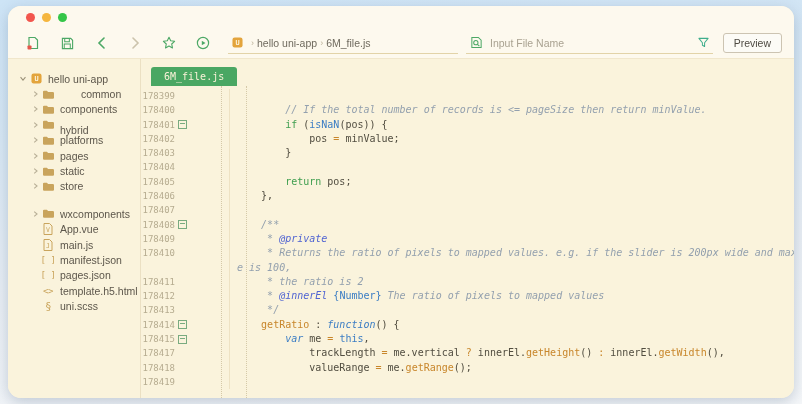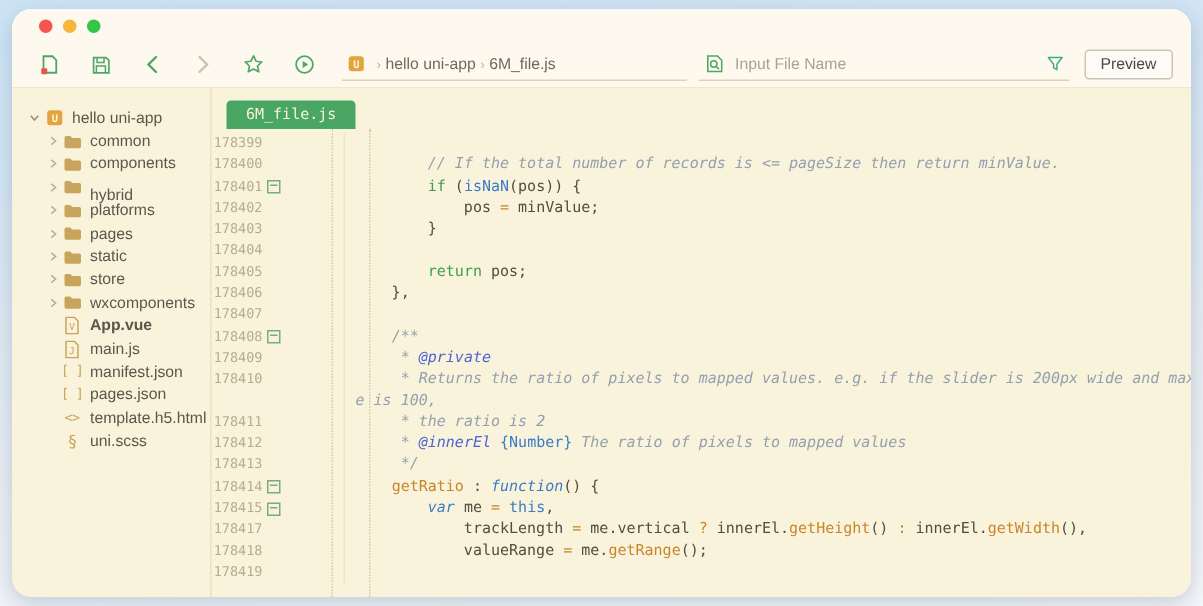--- a/index.html
+++ b/index.html
@@ -158,21 +158,21 @@
           <span class="chev">
             <svg width="7" height="8" viewBox="0 0 8 8">
               <path d="M2.5 1.2L5.8 4L2.5 6.8" fill="none" stroke="#b7ae96" stroke-width="1.2"></path>
             </svg>
           </span>
           <span class="ticn">
             <svg width="13" height="11" viewBox="0 0 14 12">
               <path d="M1 3q0-1.2 1.2-1.2h3l1.4 1.5h5.2q1.2 0 1.2 1.2v5q0 1.2-1.2 1.2H2.2Q1 10.7 1 9.5z" fill="#c9a45c"></path>
             </svg>
           </span>
-          <span style="padding-left: 4px;">common</span>
+          <span style="padding-left: 4px; margin-left: 21px;">common</span>
         </div>
         <div class="trow" style="padding-left: 22px; text-align: center;">
           <span class="chev">
             <svg width="7" height="8" viewBox="0 0 8 8">
               <path d="M2.5 1.2L5.8 4L2.5 6.8" fill="none" stroke="#b7ae96" stroke-width="1.2"></path>
             </svg>
           </span>
           <span class="ticn">
             <svg width="13" height="11" viewBox="0 0 14 12">
               <path d="M1 3q0-1.2 1.2-1.2h3l1.4 1.5h5.2q1.2 0 1.2 1.2v5q0 1.2-1.2 1.2H2.2Q1 10.7 1 9.5z" fill="#c9a45c"></path>
@@ -238,42 +238,42 @@
               <path d="M2.5 1.2L5.8 4L2.5 6.8" fill="none" stroke="#b7ae96" stroke-width="1.2"></path>
             </svg>
           </span>
           <span class="ticn">
             <svg width="13" height="11" viewBox="0 0 14 12">
               <path d="M1 3q0-1.2 1.2-1.2h3l1.4 1.5h5.2q1.2 0 1.2 1.2v5q0 1.2-1.2 1.2H2.2Q1 10.7 1 9.5z" fill="#c9a45c"></path>
             </svg>
           </span>
           <span style="padding-left: 4px;">store</span>
         </div>
-        <div class="trow" style="padding-left: 22px;">
+        <div class="trow" style="padding-left: 22px; margin-top: 12px;">
           <span class="chev">
             <svg width="7" height="8" viewBox="0 0 8 8">
               <path d="M2.5 1.2L5.8 4L2.5 6.8" fill="none" stroke="#b7ae96" stroke-width="1.2"></path>
             </svg>
           </span>
           <span class="ticn">
             <svg width="13" height="11" viewBox="0 0 14 12">
               <path d="M1 3q0-1.2 1.2-1.2h3l1.4 1.5h5.2q1.2 0 1.2 1.2v5q0 1.2-1.2 1.2H2.2Q1 10.7 1 9.5z" fill="#c9a45c"></path>
             </svg>
           </span>
           <span style="padding-left: 4px;">wxcomponents</span>
         </div>
         <div class="trow" style="padding-left: 22px;">
           <span class="chev"></span>
           <span class="ticn">
             <svg width="10" height="12" viewBox="0 0 10 12">
               <path d="M1 .5h5.5L9 3v8.5H1z" fill="none" stroke="#c9a45c"></path>
               <text x="5" y="9" font-size="6.5" font-family="DejaVu Sans Mono, monospace" fill="#c9a45c" text-anchor="middle">V</text>
             </svg>
           </span>
-          <span style="padding-left: 4px; font-weight: bold;">App.vue</span>
+          <span style="padding-left: 4px;">App.vue</span>
         </div>
         <div class="trow" style="padding-left: 22px;">
           <span class="chev"></span>
           <span class="ticn">
             <svg width="10" height="12" viewBox="0 0 10 12">
               <path d="M1 .5h5.5L9 3v8.5H1z" fill="none" stroke="#c9a45c"></path>
               <text x="5" y="9" font-size="6.5" font-family="DejaVu Sans Mono, monospace" fill="#c9a45c" text-anchor="middle">J</text>
             </svg>
           </span>
           <span style="padding-left: 4px;">main.js</span>

